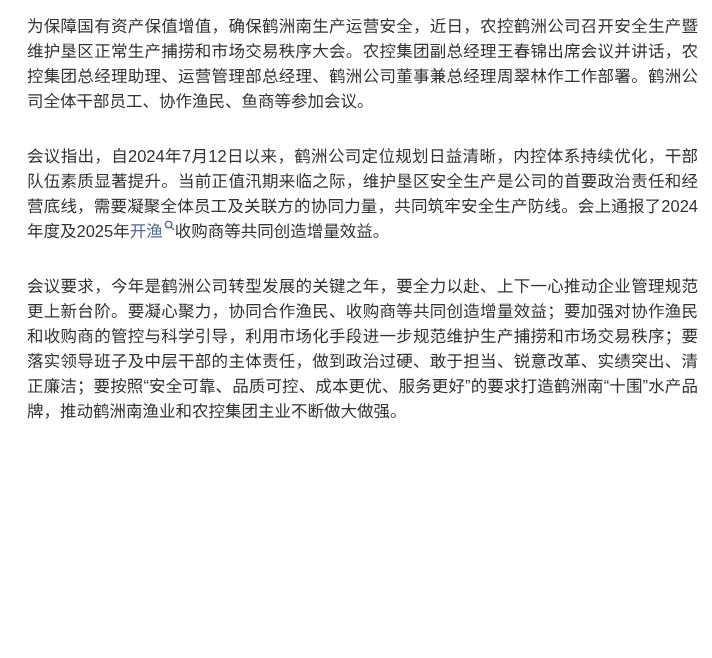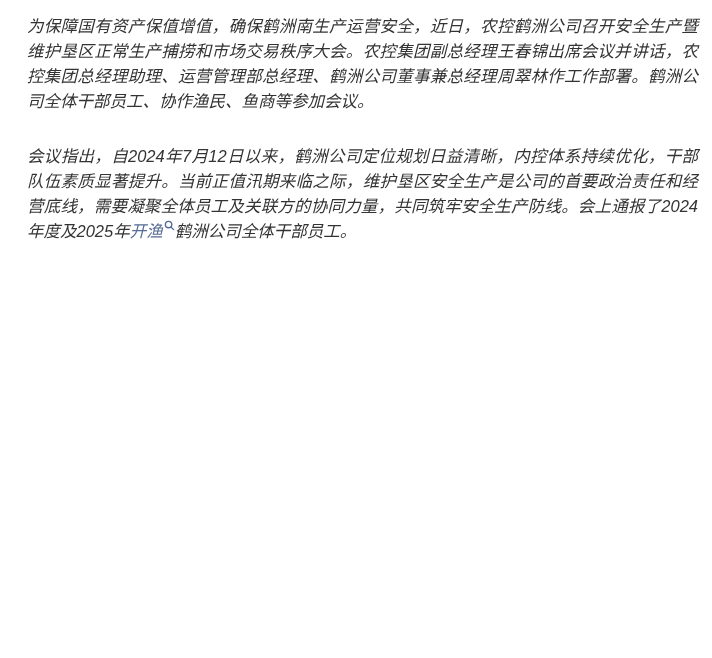--- a/index.html
+++ b/index.html
@@ -14,21 +14,20 @@
   }
   body {
     width: 712px;
     height: 658px;
     background: var(--background);
     font-family: "Liberation Sans", sans-serif;
     overflow: hidden;
   }
   .article {
     padding: 14px 14px 0 27px;
-    font-style: italic;
   }
   .article p {
     margin: 0 0 30px 0;
     font-size: 16.5px;
     line-height: 25px;
     color: var(--text-color);
     text-align: justify;
     word-break: break-all;
   }
   .kw-link {
@@ -54,18 +53,19 @@
 </head>
 <body>
 
 <div class="article">
 
   <p>为保障国有资产保值增值，确保鹤洲南生产运营安全，近日，农控鹤洲公司召开安全生产暨维护垦区正常生产捕捞和市场交易秩序大会。农控集团副总经理王春锦出席会议并讲话，农控集团总经理助理、运营管理部总经理、鹤洲公司董事兼总经理周翠林作工作部署。鹤洲公司全体干部员工、协作渔民、鱼商等参加会议。</p>
 
   <p><span>会议指出，自2024年7月12日以来，鹤洲公司定位规划日益清晰，内控体系持续优化，干部队伍素质显著提升。当前正值汛期来临之际，维护垦区安全生产是公司的首要政治责任和经营底线，需要凝聚全体员工及关联方的协同力量，共同筑牢安全生产防线。会上通报了2024年度及2025年</span><span class="kw-link"><span class="kw-label">开渔</span><span class="search-sup"><svg width="11" height="11" viewBox="0 0 24 24" fill="none" stroke="currentColor" stroke-width="3" stroke-linecap="round">
             <circle cx="10" cy="10" r="7"></circle>
             <line x1="15.2" y1="15.2" x2="21" y2="21"></line>
-          </svg></span></span><span>鹤洲公司全体干部员工。</span></p>
+          </svg></span></span><span>收购商等共同创造增量效益。</span></p>
 
 
 
+  <p>会议要求，今年是鹤洲公司转型发展的关键之年，要全力以赴、上下一心推动企业管理规范更上新台阶。要凝心聚力，协同合作渔民、收购商等共同创造增量效益；要加强对协作渔民和收购商的管控与科学引导，利用市场化手段进一步规范维护生产捕捞和市场交易秩序；要落实领导班子及中层干部的主体责任，做到政治过硬、敢于担当、锐意改革、实绩突出、清正廉洁；要按照“安全可靠、品质可控、成本更优、服务更好”的要求打造鹤洲南“十围”水产品牌，推动鹤洲南渔业和农控集团主业不断做大做强。</p>
 
 </div>
 
 </body></html>

